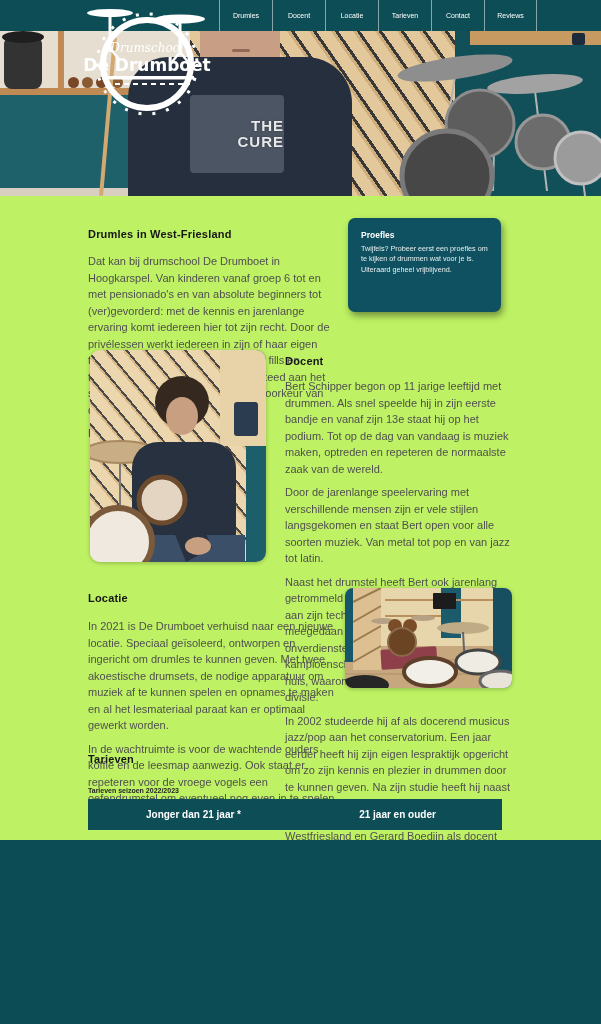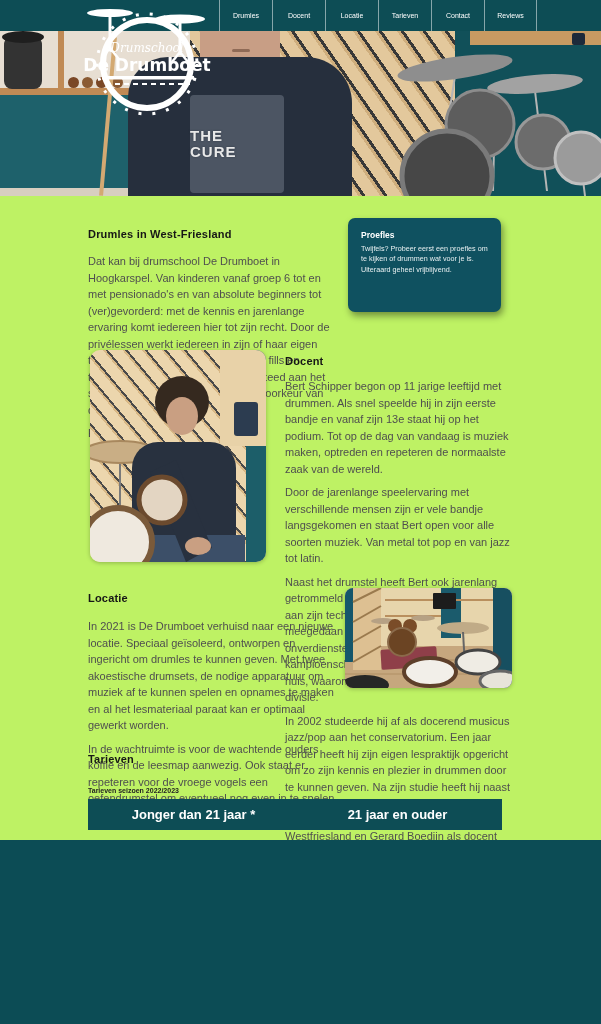--- a/index.html
+++ b/index.html
@@ -30,22 +30,22 @@
   .shelf-post{left:58px;top:0;width:6px;height:57px;background:#c08a55;}
   .ball{width:11px;height:11px;border-radius:50%;top:46px;}
   .djembe{left:4px;top:2px;width:38px;height:56px;background:#333;border-radius:12px 12px 8px 8px;}
   .djembe-top{left:2px;top:0;width:42px;height:12px;background:#1f1f1f;border-radius:50%;}
   .hero-teal-left{left:0;top:64px;width:190px;height:93px;background:var(--teal-wall);}
   .hero-floor{left:0;top:157px;width:190px;height:8px;background:#d8cfc0;}
   .drumstick{left:106px;top:6px;width:4px;height:159px;background:#d3a972;transform:rotate(5deg);}
   .face{left:200px;top:0;width:80px;height:60px;background:#c89e85;border-radius:0 0 30px 30px;}
   .mouth{left:232px;top:18px;width:18px;height:3px;background:#8f6a56;border-radius:2px;}
   .torso{left:128px;top:26px;width:224px;height:139px;background:#262f3d;border-radius:40px 46px 0 0;}
-  .shirt-print{left:190px;top:64px;width:94px;height:98px;background:rgba(125,133,146,.45);
-    border-radius:4px;display:flex;flex-direction:column;align-items:flex-start;justify-content:center;}
+  .shirt-print{left:190px;top:64px;width:94px;height:78px;background:rgba(125,133,146,.45);
+    border-radius:4px;display:flex;flex-direction:column;align-items:flex-end;justify-content:center;}
   .shirt-print span{position:static;color:#e8e8e8;font-weight:bold;font-size:15px;line-height:1.05;
     letter-spacing:1px;text-shadow:0 0 2px rgba(40,47,61,.8);}
   .hero-teal-right{left:455px;top:0;width:146px;height:165px;background:var(--teal-wall2);}
   .hero-shelf-right{left:470px;top:0;width:131px;height:14px;background:#c79a62;}
   .speaker-right{left:572px;top:2px;width:13px;height:12px;background:#1d2a3a;border-radius:2px;}
   .kit-svg{left:385px;top:15px;width:216px;height:150px;}
 
   
   .h-title{position:absolute;font-size:11px;font-weight:800;color:var(--ink);letter-spacing:.2px;}
   .copy{position:absolute;width:250px;}
@@ -57,21 +57,21 @@
   .proefles p{color:#e8f0f1;font-size:7.2px;line-height:1.45;}
 
   .photo{position:absolute;overflow:hidden;box-shadow:0 1px 4px rgba(0,0,0,.25);}
   .photo-docent{left:90px;top:350px;width:176px;height:212px;border-radius:10px;
     background:repeating-linear-gradient(50deg,#ecd6ad 0 11px,#d8b886 11px 13px,#4a4a4a 13px 15px);}
   .photo-locatie{left:345px;top:588px;width:167px;height:100px;border-radius:8px;background:#e7d5ac;}
   .docent-copy{left:285px;top:378px;width:228px;}
 
   .season-label{position:absolute;left:88px;top:787px;font-size:7px;font-weight:bold;color:#222;}
   .tarif-btn{position:absolute;height:31px;background:var(--teal);color:#fff;font-weight:bold;
-    font-size:13px;display:flex;align-items:center;justify-content:center;cursor:pointer;}
+    font-size:10px;display:flex;align-items:center;justify-content:center;cursor:pointer;}
   .tarif-btn.left{left:88px;top:799px;width:211px;}
   .tarif-btn.right{left:293px;top:799px;width:209px;}
 
   
   .footer{position:absolute;left:0;top:840px;width:601px;height:184px;background:#0c4c55;}
 </style>
 </head>
 <body>
 
 <div class="page">
@@ -173,21 +173,21 @@
       <rect x="55" y="185" width="100" height="27" fill="#3c4f68"></rect>
       <path d="M60,122 L86,110 L122,198 L96,212 Z" fill="#28313f"></path>
       <ellipse cx="108" cy="196" rx="13" ry="9" fill="#c99f82"></ellipse>
       <circle cx="72" cy="150" r="23" fill="#e3d5c2" stroke="#6b4a2e" stroke-width="5"></circle>
       <circle cx="28" cy="192" r="34" fill="#efe9df" stroke="#7a5a3a" stroke-width="6"></circle>
     </svg>
   </div>
   <h2 class="h-title" style="left:285px;top:355px;">Docent</h2>
   <div class="copy docent-copy">
       <p>Bert Schipper begon op 11 jarige leeftijd met drummen. Als snel speelde hij in zijn eerste bandje en vanaf zijn 13e staat hij op het podium. Tot op de dag van vandaag is muziek maken, optreden en repeteren de normaalste zaak van de wereld.</p>
-      <p>Door de jarenlange speelervaring met verschillende mensen zijn er vele bandje langsgekomen en staat Bert open voor alle soorten muziek. Van metal tot pop en van jazz tot latin.</p>
+      <p>Door de jarenlange speelervaring met verschillende mensen zijn er vele stijlen langsgekomen en staat Bert open voor alle soorten muziek. Van metal tot pop en van jazz tot latin.</p>
       <p>Naast het drumstel heeft Bert ook jarenlang getrommeld bij de plaatselijke drumband. Om aan zijn techniek te werken heeft hij vaak meegedaan aan solistenconcoursen. En niet onverdienstelijk: Bij twee Nederlandse kampioenschappen ging hij met de beker naar huis, waaronder eentje in de allerhoogste divisie.</p>
       <p>In 2002 studeerde hij af als docerend musicus jazz/pop aan het conservatorium. Een jaar eerder heeft hij zijn eigen lespraktijk opgericht om zo zijn kennis en plezier in drummen door te kunnen geven. Na zijn studie heeft hij naast zijn eigen praktijk nog jaren ervaring opgedaan bij Muziekscholen Oostelijk Westfriesland en Gerard Boedijn als docent Drums en bij de laatste ook als bandcoach bij de popschool.</p>
       <p>Sinds 2016 heeft Bert zich helemaal op zijn eigen privé praktijk in Hoogkarspel gericht.</p>
     </div>
 
   <h2 class="h-title" style="left:88px;top:592px;">Locatie</h2>
   <div class="copy" style="left:88px;top:618px;">
       <p>In 2021 is De Drumboet verhuisd naar een nieuwe locatie. Speciaal geïsoleerd, ontworpen en ingericht om drumles te kunnen geven. Met twee akoestische drumsets, de nodige apparatuur om muziek af te kunnen spelen en opnames te maken en al het lesmateriaal paraat kan er optimaal gewerkt worden.</p>
       <p>In de wachtruimte is voor de wachtende ouders koffie en de leesmap aanwezig. Ook staat er repeteren voor de vroege vogels een oefendrumstel om eventueel nog even in te spelen voor de les.</p>
     </div>

